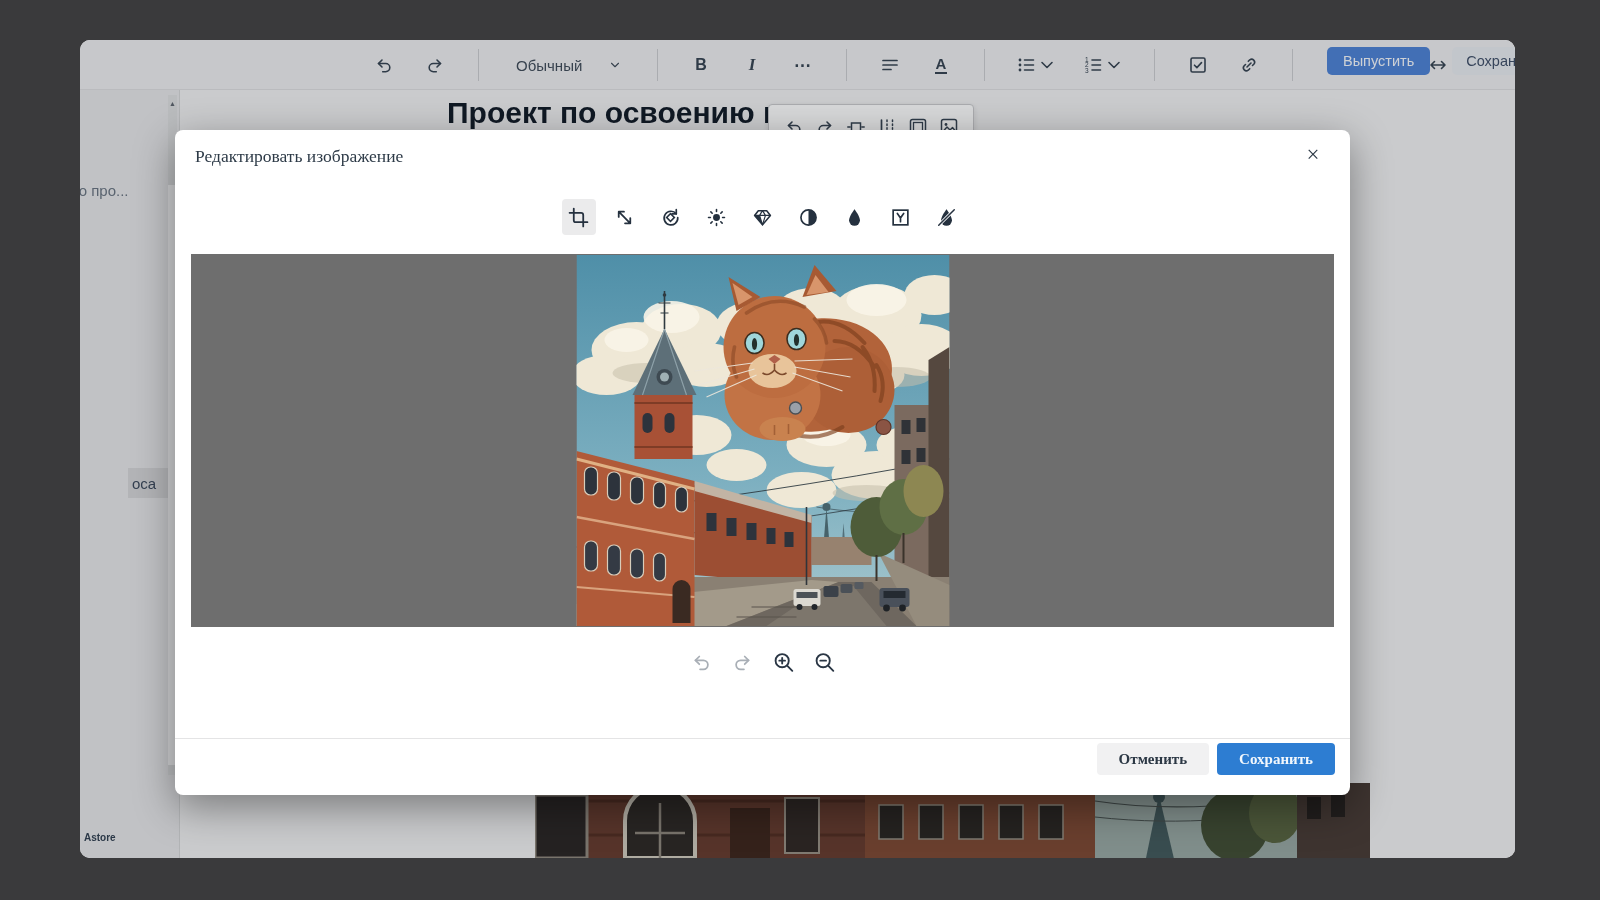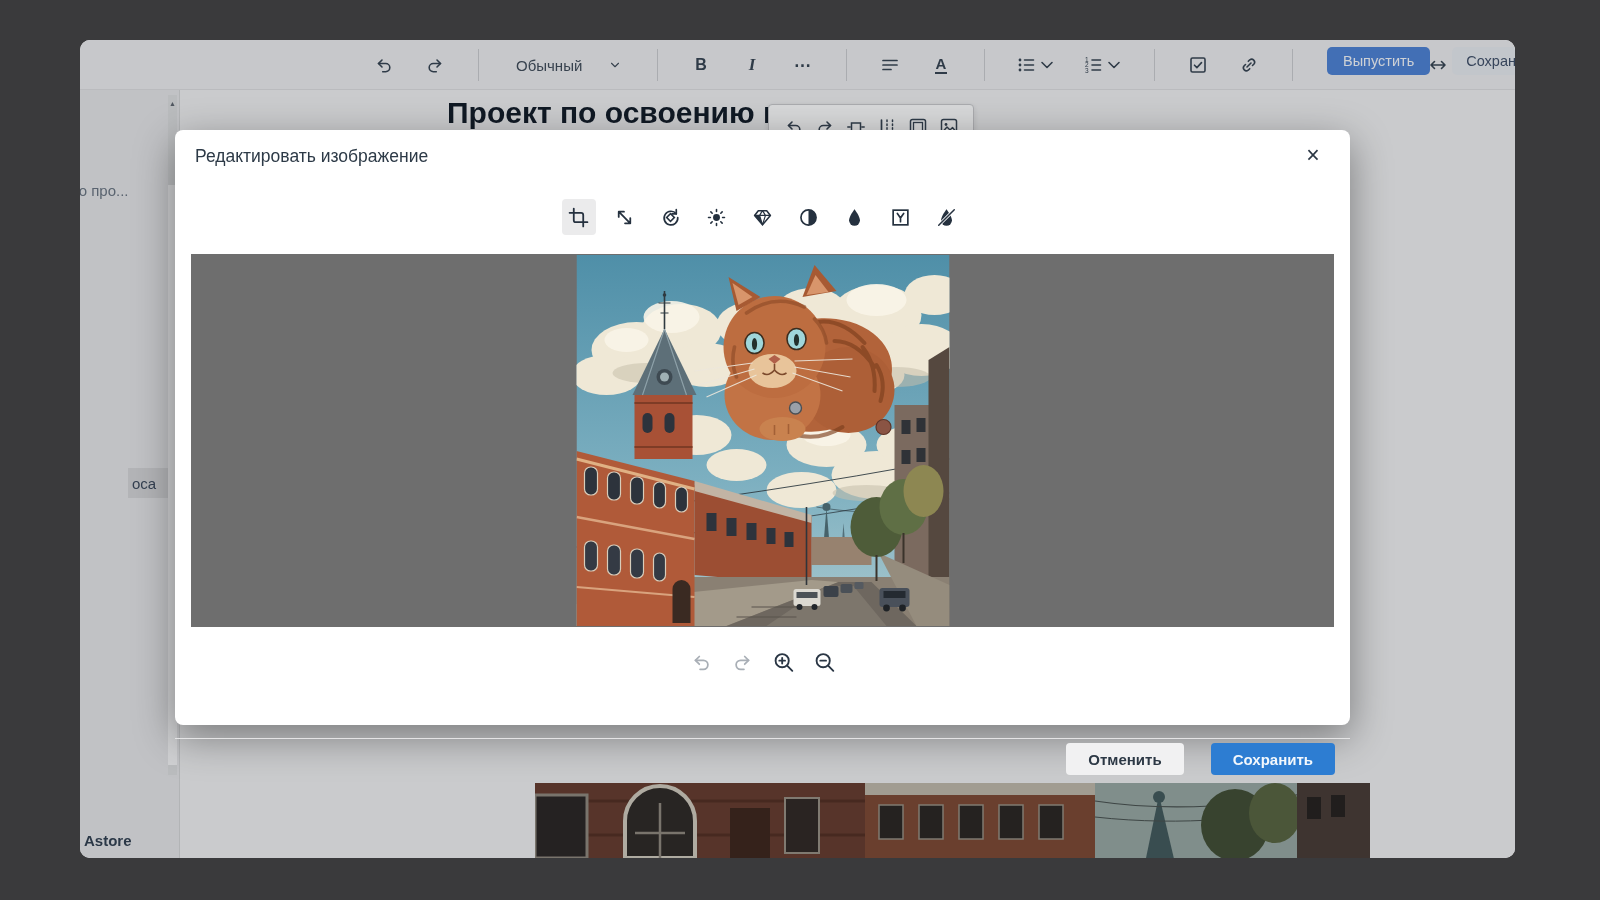--- a/index.html
+++ b/index.html
@@ -33,60 +33,60 @@
   .btn-topsave { height:28px; width:118px; padding:0 14px; border-radius:5px; background:#e6e9ee; color:#3c4c66;
                  font-size:14.5px; display:flex; align-items:center; cursor:pointer; }
 
   
   .sidebar { position:absolute; left:0; top:50px; width:100px; height:768px; background:#e4e5e7;
              border-right:1px solid #d2d3d5; }
   .sb-item-top { position:absolute; left:-8px; top:92px; font-size:15px; color:#67717f; white-space:nowrap; }
   .sb-selected { position:absolute; left:0; top:378px; width:100px; height:30px; background:#d3d4d6;
                  display:flex; align-items:center;margin-left:48px; }
   .sb-selected span { margin-left:4px; font-size:15px; color:#39465a; }
-  .sb-brand { position:absolute; left:4px; top:742px; font-size:15px; font-weight:700; color:#2e3c4e;text-align:right; }
+  .sb-brand { position:absolute; left:4px; top:742px; font-size:10px; font-weight:700; color:#2e3c4e;text-align:right; }
   .sb-scroll-track { position:absolute; left:88px; top:5px; width:9px; height:680px; background:#dcdddf; }
   .sb-scroll-up { position:absolute; left:88px; top:8px; width:9px; height:10px; color:#5b626c; font-size:7px;
                   display:flex; align-items:center; justify-content:center; cursor:pointer; }
   .sb-scroll-thumb { position:absolute; left:88px; top:95px; width:9px; height:580px; background:#f7f7f8; cursor:pointer; }
 
   
   .editor { position:absolute; left:101px; top:50px; right:0; bottom:0; background:#f0f0f1; }
   .doc-heading { position:absolute; left:266px; top:6px; font-size:30px; font-weight:700; color:#0d1723;
                  white-space:nowrap; width:420px; overflow:hidden; }
   .float-toolbar { position:absolute; left:587px; top:14px; width:206px; height:46px; background:#ffffff;
                    border:1px solid #c8c9cb; border-radius:4px; display:flex; align-items:center;
                    justify-content:center; gap:9px; color:#33404f; box-shadow:0 2px 6px rgba(0,0,0,.12); }
   .float-toolbar .tb-btn { min-width:22px; height:28px; }
   .doc-image-strip { position:absolute; left:354px; top:693px; width:835px; height:80px; overflow:hidden; }
   .doc-image-strip svg { display:block; }
 
   
   .dim { position:absolute; inset:0; background:rgba(36,38,42,0.18); z-index:40; pointer-events:none; }
 
   
-  .modal { position:absolute; left:175px; top:130px; width:1175px; height:595px; background:#ffffff;
-           border-radius:8px; box-shadow:0 12px 40px rgba(0,0,0,.4); z-index:100; }
+  .modal { position:absolute; left:175px; top:130px; width:1175px; height:665px; background:#ffffff;
+           border-radius:8px; box-shadow:0 12px 40px rgba(0,0,0,.4); z-index:100;font-family:Liberation Serif, serif; }
   .modal-title { position:absolute; left:20px; top:16px; font-size:17.5px; color:#2d3a47; }
   .modal-close { position:absolute; right:22px; top:10px; width:30px; height:30px; display:flex; align-items:center;
                  justify-content:center; font-size:23px; color:#2b3744; cursor:pointer; }
   .tools-row { position:absolute; left:50%; transform:translateX(-50%); top:69px; display:flex; gap:12px;
                color:#25313f; }
   .tool-btn { width:34px; height:36px; display:flex; align-items:center; justify-content:center; border-radius:4px;
               cursor:pointer; }
   .tool-btn.active { background:#ebebec; }
   .tool-btn svg { width:21px; height:21px; }
   .canvas { position:absolute; left:16px; top:124px; width:1143px; height:373px; background:#6e6e6e; overflow:hidden; }
   .artwork { position:absolute; left:50%; transform:translateX(-50%); top:1px; width:373px; height:371px; cursor:pointer; }
   .zoom-row { position:absolute; left:50%; transform:translateX(-50%); top:518px; display:flex; gap:13px; align-items:center; }
   .zoom-btn { width:28px; height:28px; display:flex; align-items:center; justify-content:center; cursor:pointer; color:#2a3644; }
   .zoom-btn svg { width:22px; height:22px; }
   .zoom-btn.disabled { color:#a9afb6; cursor:default; }
   .modal-divider { position:absolute; left:0; top:608px; width:100%; height:1px; background:#e4e4e5; }
-  .modal-footer { position:absolute; right:15px; top:613px; display:flex; gap:27px;border-radius:16px; }
+  .modal-footer { position:absolute; right:15px; top:613px; display:flex; gap:8px;border-radius:16px; }
   .btn-cancel { height:32px; padding:0 22px; border-radius:4px; background:#f1f1f2; color:#2c3845;
                 font-size:15px; font-weight:600; display:flex; align-items:center; cursor:pointer; }
   .btn-save { height:32px; padding:0 22px; border-radius:4px; background:#2d7dd2; color:#f2f7fc;
               font-size:15px; font-weight:600; display:flex; align-items:center; cursor:pointer; }
   .hidden-defs { position:absolute; width:0; height:0; overflow:hidden; }
 </style>
 </head>
 <body>
 
 <svg class="hidden-defs" aria-hidden="true">

